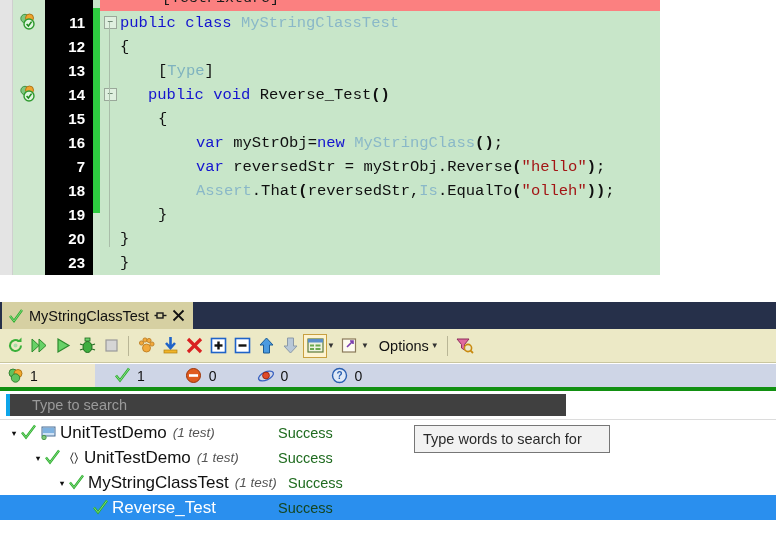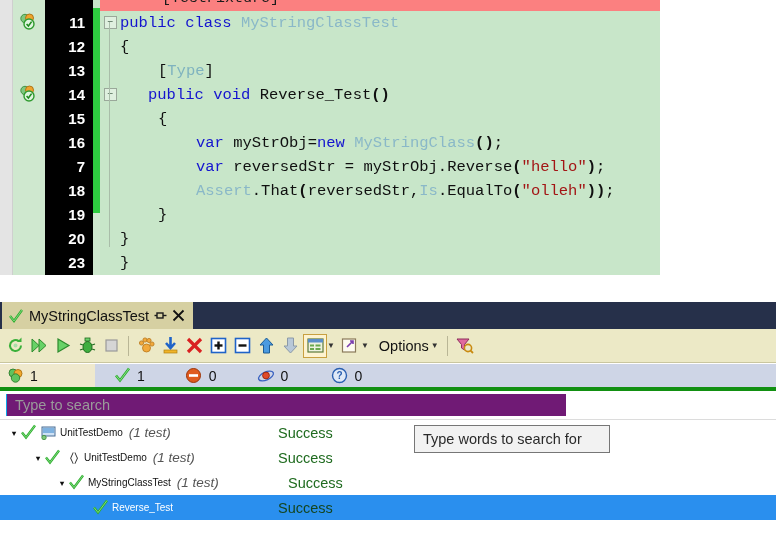--- a/index.html
+++ b/index.html
@@ -96,33 +96,33 @@
   .cg .ci{width:18px;height:18px;display:flex;align-items:center;justify-content:center;font-size:14px;}
   .cg.first{background:#efe9cd;height:23px;padding:0 8px 0 6px;box-sizing:border-box;width:95px;}
   .greenbar{position:absolute;left:0;top:387px;width:776px;height:4px;background:#129012;}
 
   
   .searchrow{
     position:absolute;left:0;top:391px;width:776px;height:28px;background:#ffffff;
     border-bottom:1px solid #dcdcdc;
   }
   .searchbox{
-    position:absolute;left:6px;top:3px;width:560px;height:22px;background:#701a75;
-    border-left:1px solid #0ea5e9;
-    font-size:14.5px;color:#9a9a9a;line-height:22px;padding-left:8px;box-sizing:border-box;
+    position:absolute;left:6px;top:3px;width:560px;height:22px;background:#404040;
+    border-left:4px solid #0ea5e9;
+    font-size:14.5px;color:#9a9a9a;line-height:22px;padding-left:22px;box-sizing:border-box;
   }
 
   
   .tree{position:absolute;left:0;top:420px;width:776px;height:127px;background:#ffffff;}
   .trow{position:absolute;left:0;width:776px;height:25px;display:flex;align-items:center;}
   .trow.sel{background:#2a8fee;}
   .twist{width:12px;font-size:9px;color:#111;text-align:center;}
   .tchk{width:20px;text-align:center;font-size:15px;color:#2fae2f;font-weight:bold;}
   .ticon{width:20px;text-align:center;font-size:13px;color:#333;}
-  .tlabel{font-size:10px;color:#111;}
+  .tlabel{font-size:17px;color:#111;}
   .tcount{font-size:13.5px;color:#555;font-style:italic;margin-left:6px;}
   .tstatus{position:absolute;font-size:14.5px;color:#1f6b1f;}
   .trow.sel .tlabel{color:#ffffff;}
   .trow.sel .tstatus{color:#14451f;}
 
   
   .tooltip{
     position:absolute;left:414px;top:425px;width:196px;height:28px;
     background:#f2f2f2;border:1px solid #767676;
     font-size:14.5px;color:#2a2a2a;line-height:27px;padding-left:8px;box-sizing:border-box;

